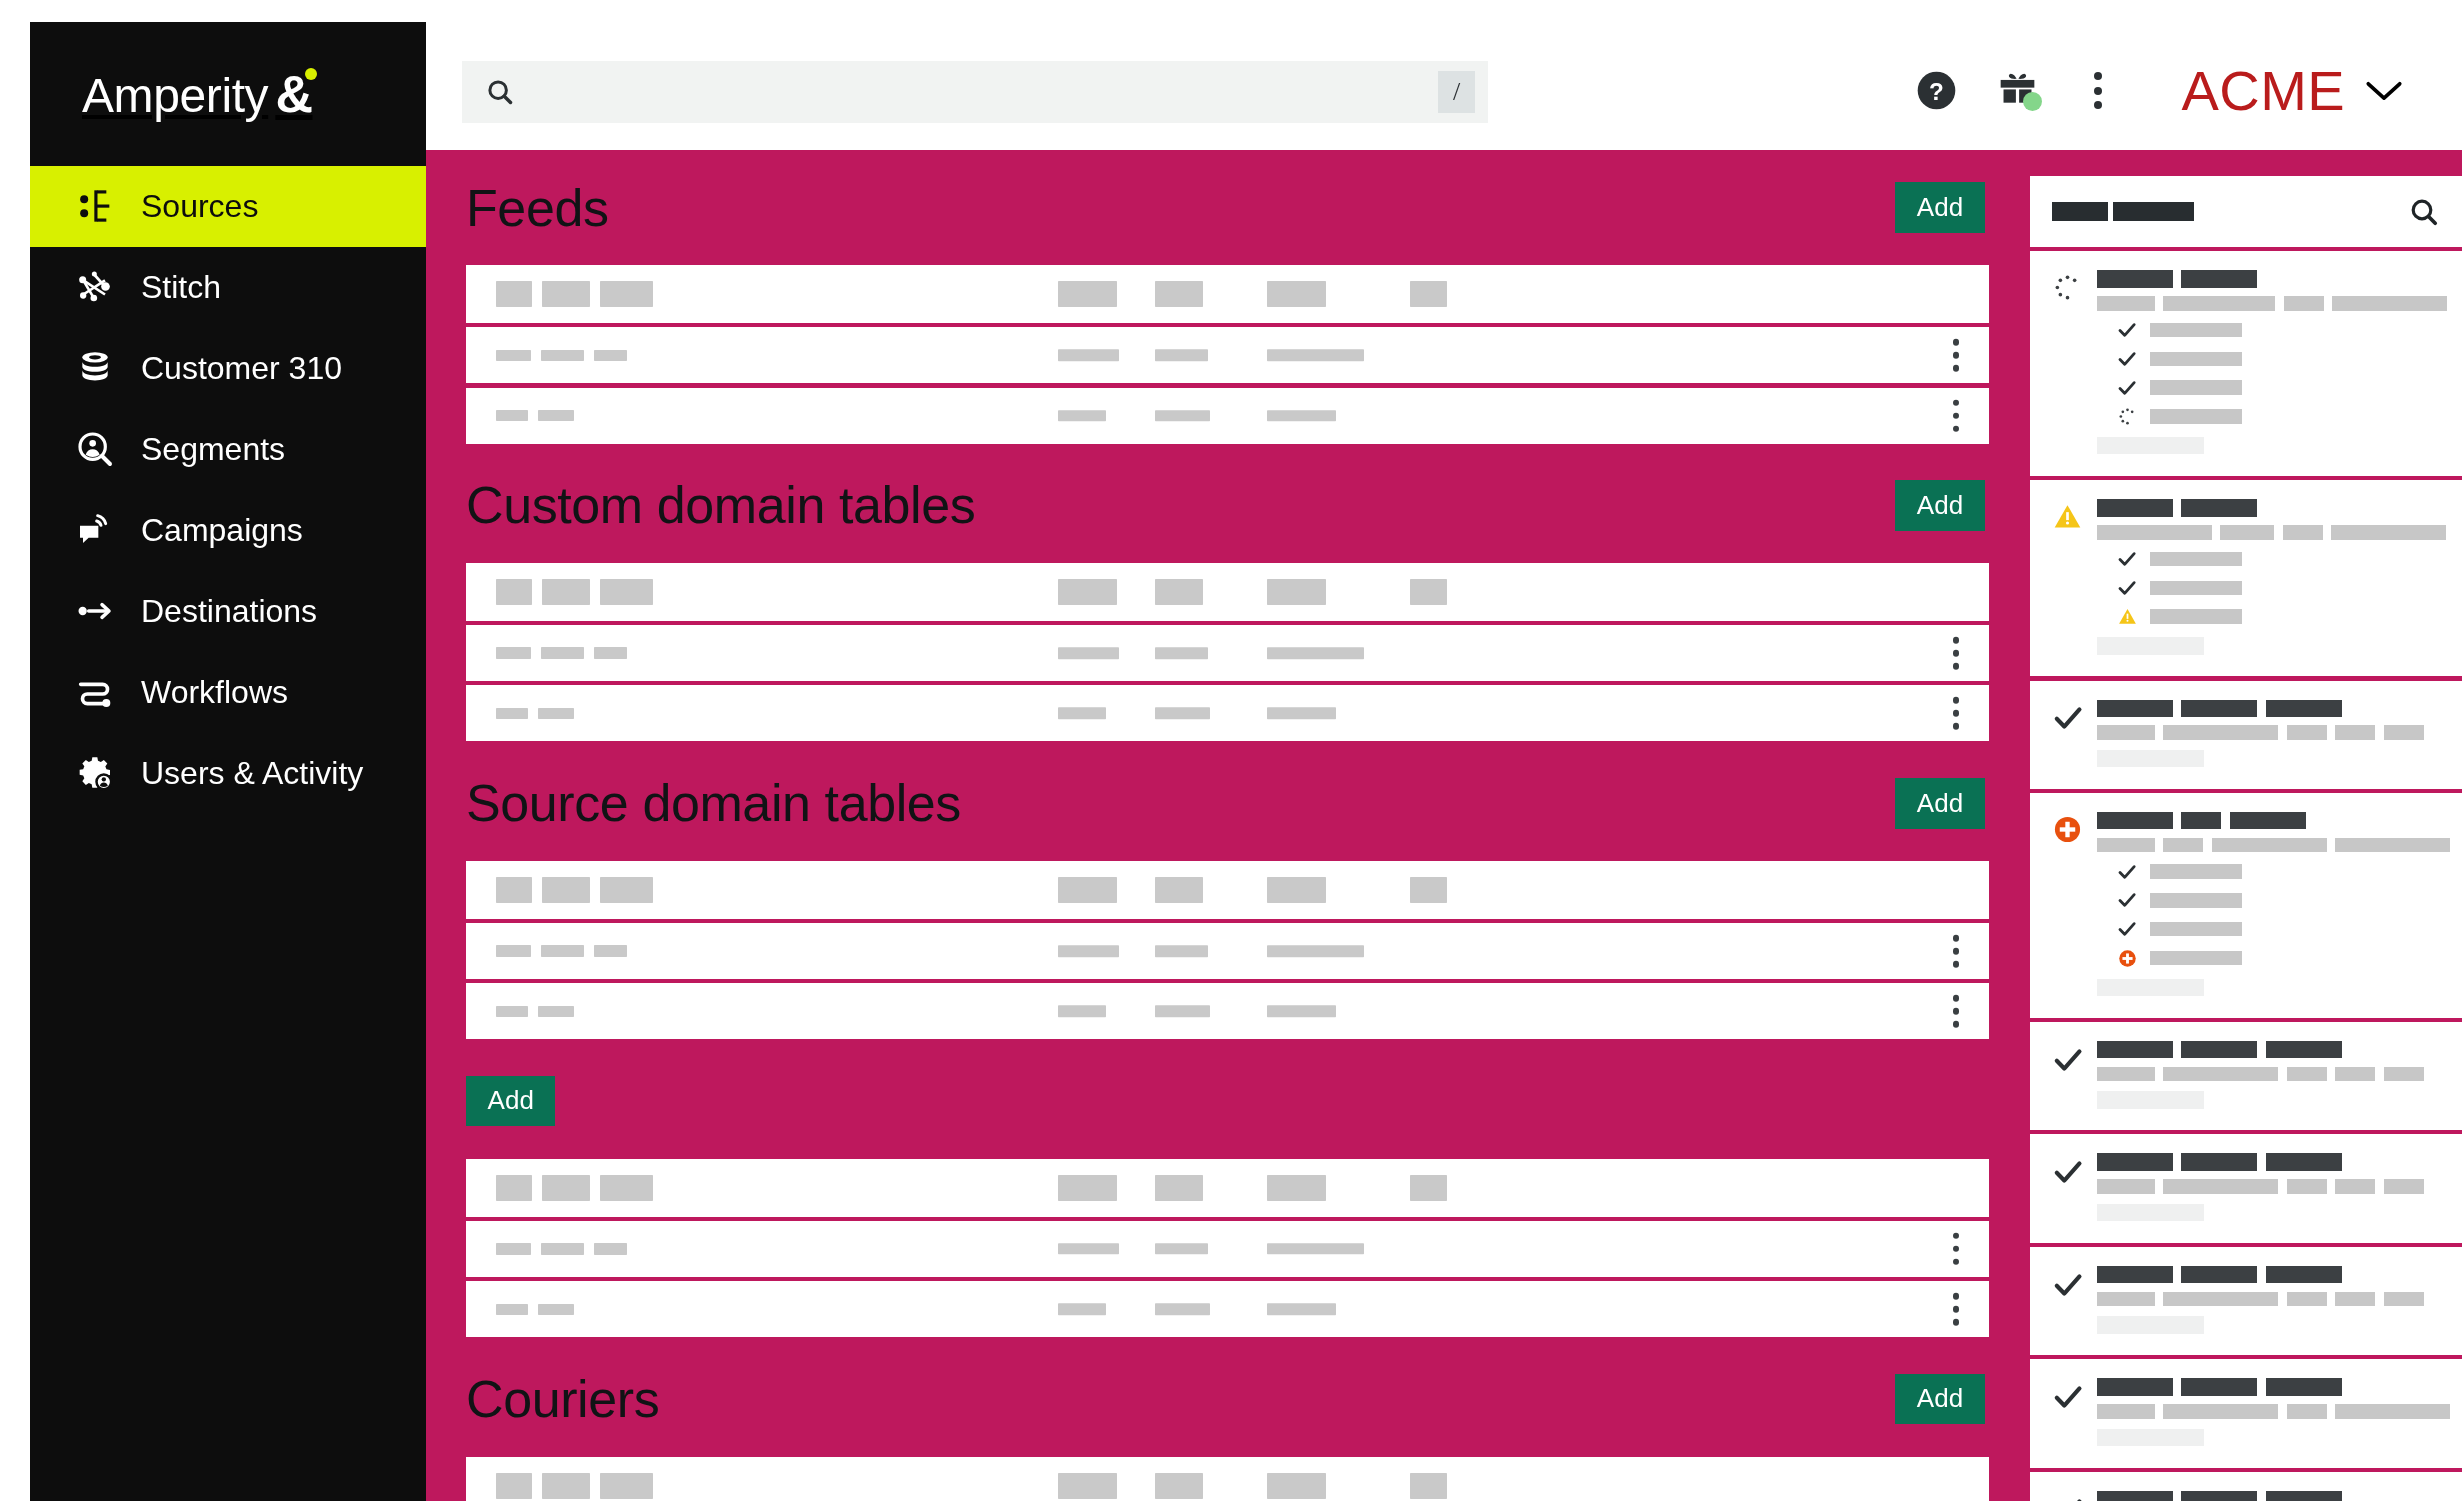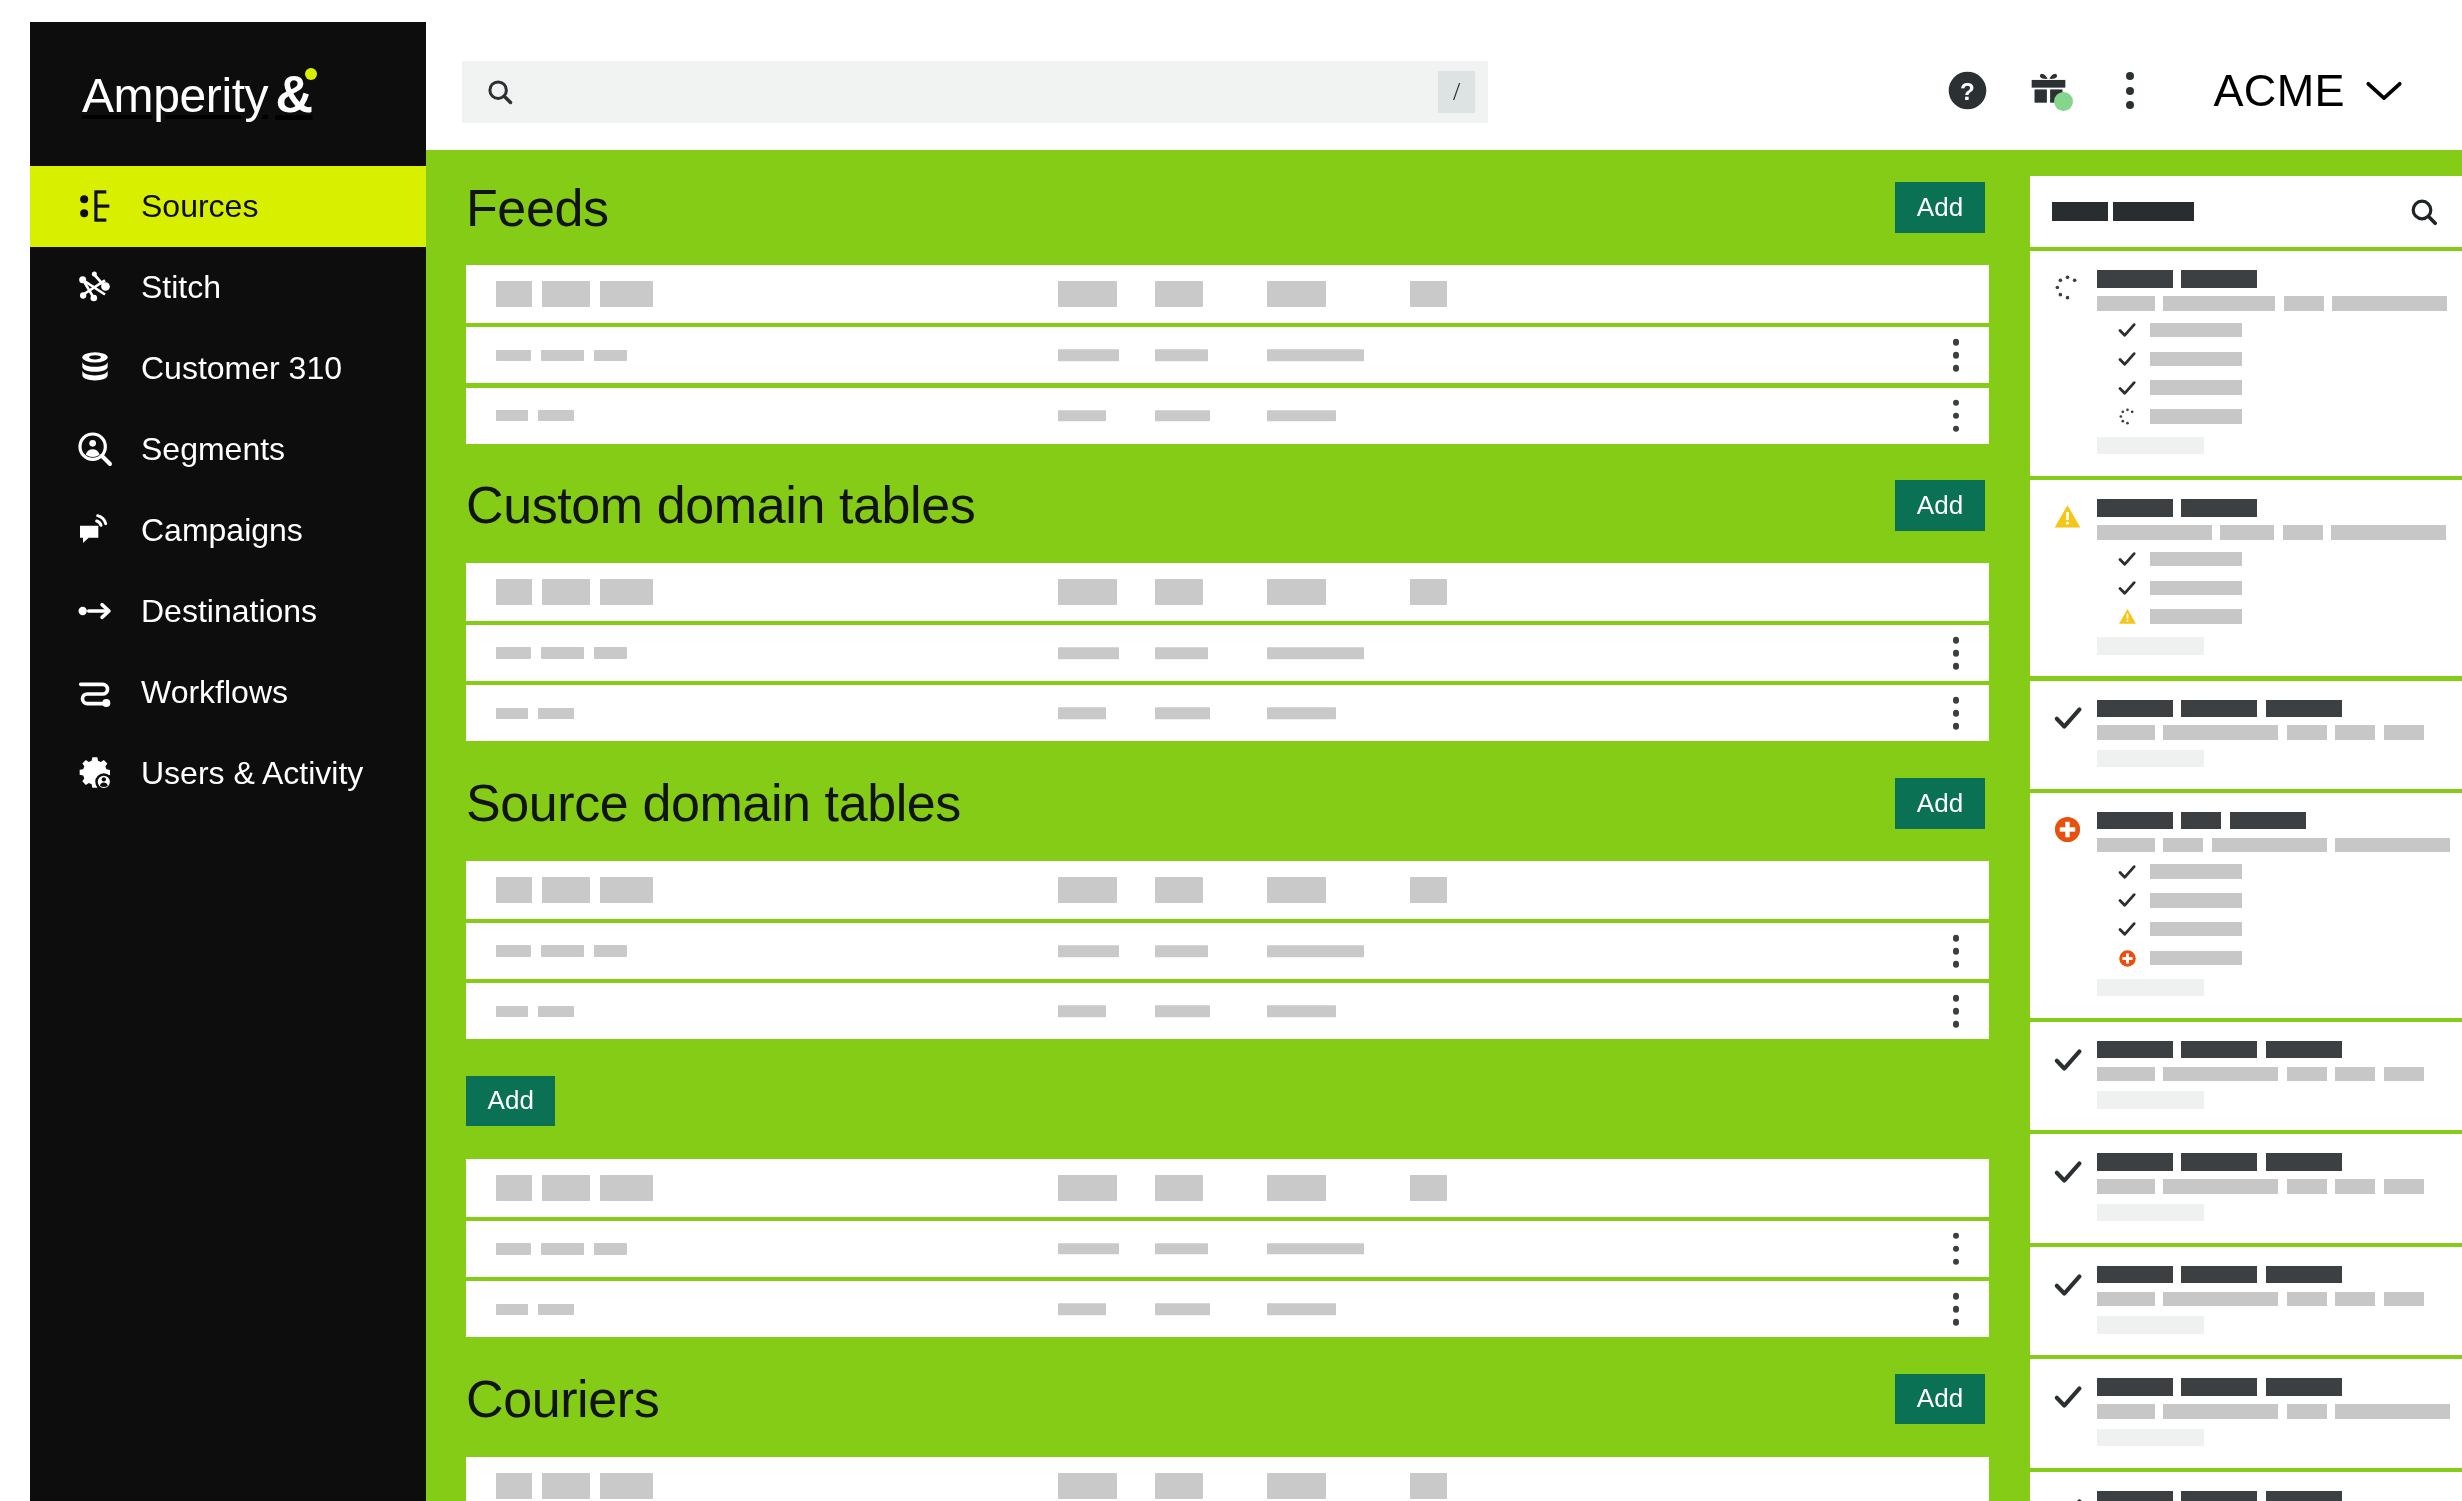--- a/index.html
+++ b/index.html
@@ -75,26 +75,26 @@
   .gift-dot {
     position:absolute; right: 16px; bottom: 20px;
     width: 19px; height: 19px; border-radius: 50%; background:#84d68a;
   }
   .kebab-v { display:flex; flex-direction:column; gap:6.5px; align-items:center; }
   .kebab-v i { width: 8px; height: 8px; border-radius:50%; background:#2b3033; display:block; }
   .tenant {
     display:flex; align-items:center; gap: 19px; cursor:pointer;
     margin-left: 43px; margin-right: 58px;
   }
-  .tenant-name { font-size: 45px; color:#000000; letter-spacing:0.4px; }
+  .tenant-name { font-size: 56px; color:#b91c1c; letter-spacing:0.4px; }
 
   
   #content {
     position: absolute; left: 426px; top: 150px;
-    width: 2036px; height: 1351px; background: #84cc16;
+    width: 2036px; height: 1351px; background: #be185d;
     overflow: hidden;
   }
   #main-col {
     position: absolute; left: 40px; top: 0;
     width: 1523px; height: 100%;
   }
   .section-head {
     display:flex; align-items:center; justify-content:space-between;
     height: 115px; padding-right: 4.3px;
   }

